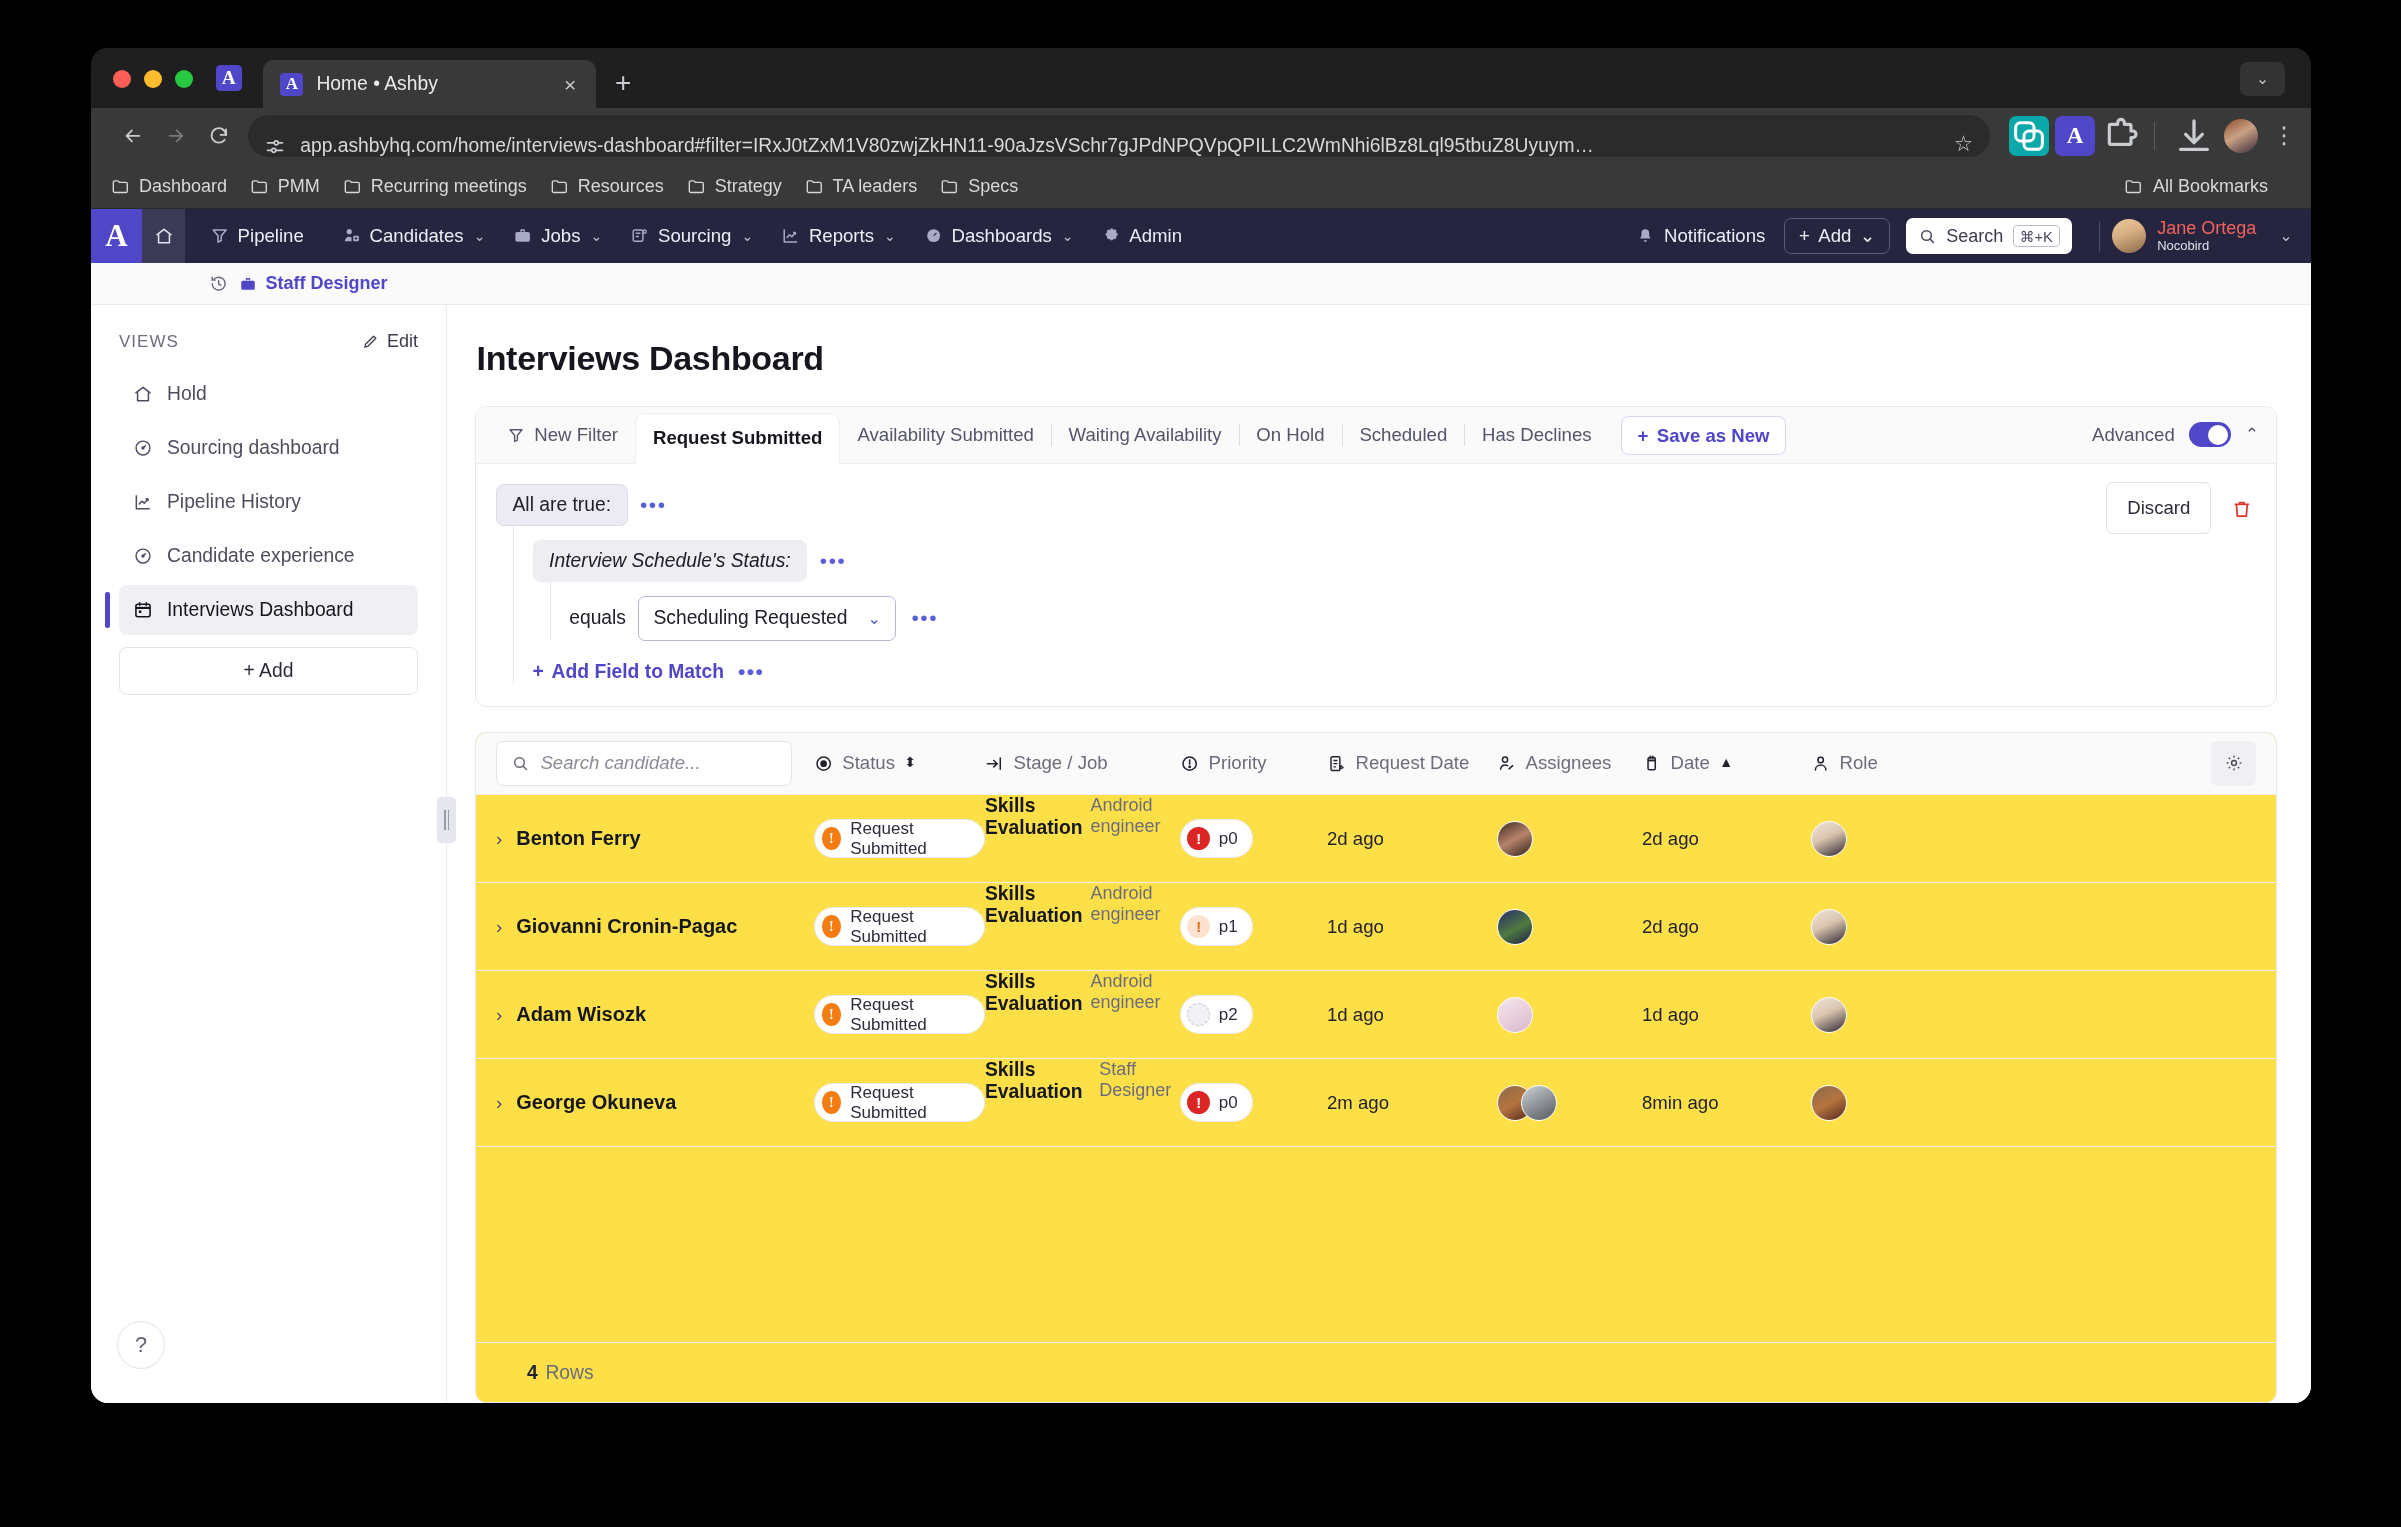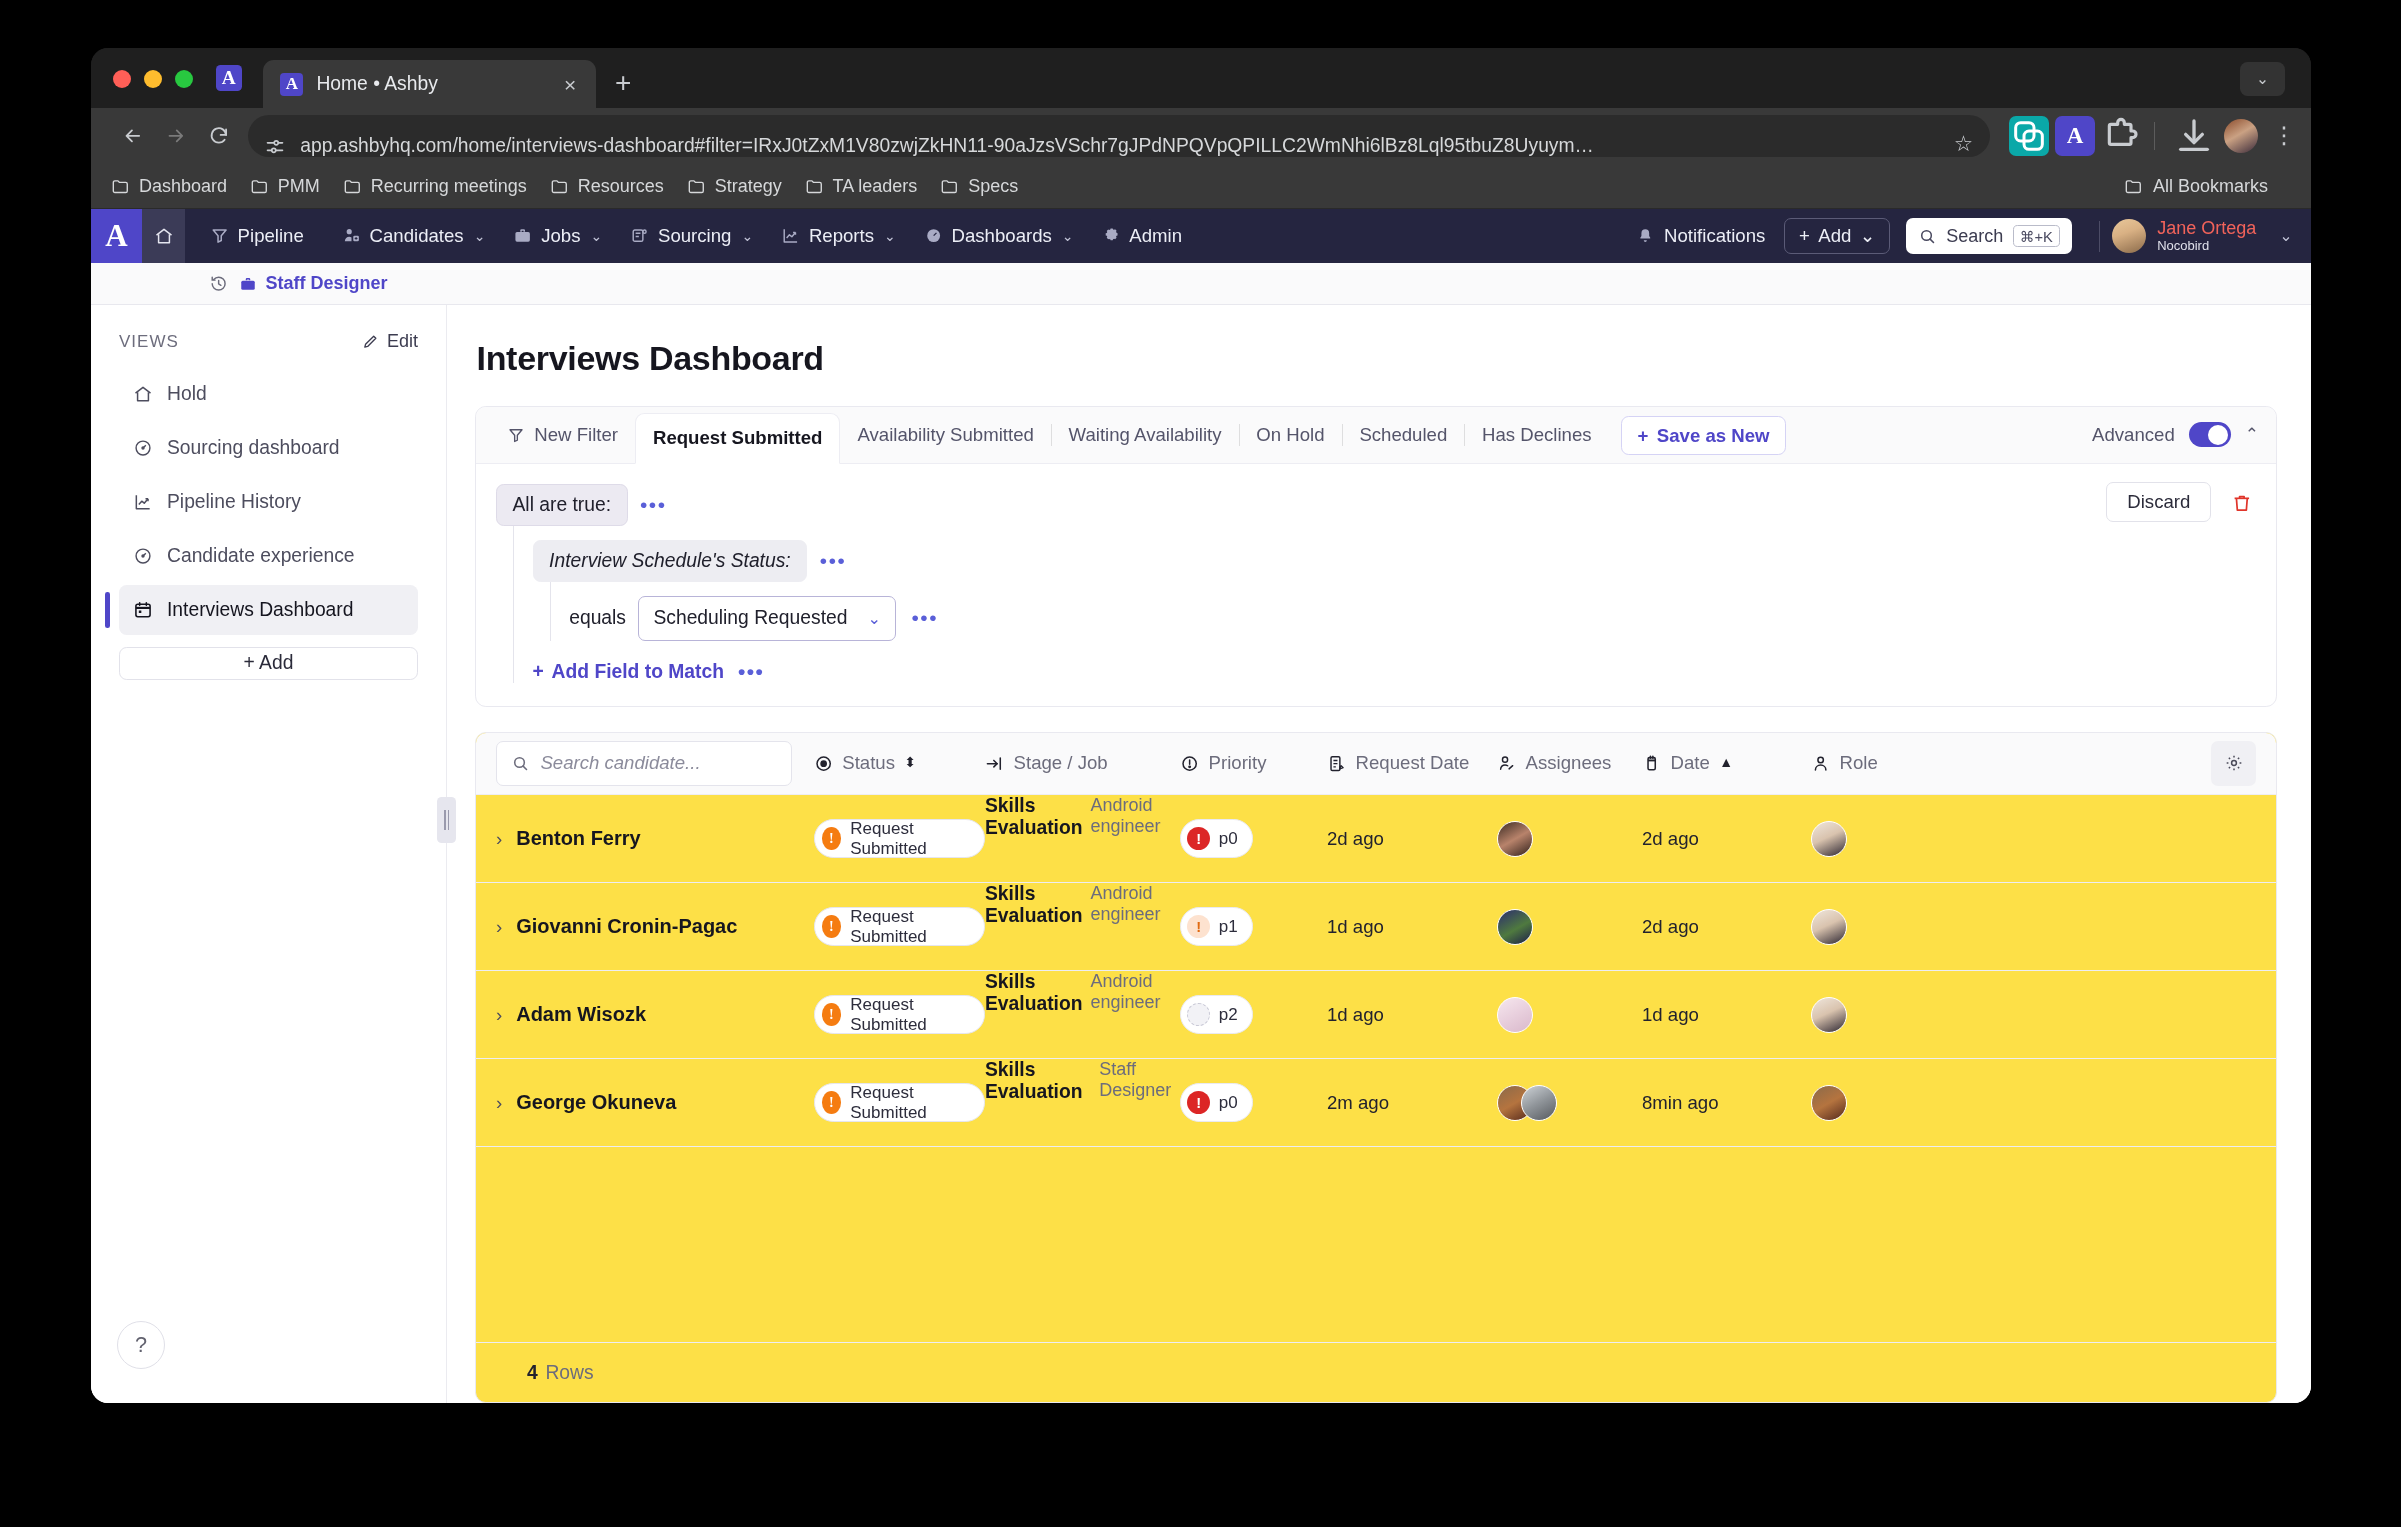--- a/index.html
+++ b/index.html
@@ -179,21 +179,21 @@
   }
   .sbitem .ico { display:flex; color:#4d4d5e; }
   .sbitem .ico svg { width:20px; height:20px; }
   .sbitem.active { background:#f0f0f4; color:#15151f; font-weight:400; }
   .sbitem.active .ico { color:#15151f; }
   .sbitem.active::before {
     content:""; position:absolute; left:-14px; top:7px;
     width:4.6px; height:36px; border-radius:2.3px; background:#4f46c8;
   }
   .addview {
-    margin-top:12.4px; height:33px; border:1.2px solid #e2e2ea; border-radius:7.7px;
+    margin-top:12.4px; height:48px; border:1.2px solid #e2e2ea; border-radius:7.7px;
     display:flex; align-items:center; justify-content:center; gap:7.7px;
     font-size:19.3px; color:#2b2b3a;
   }
   .helpbtn {
     position:absolute; left:26px; bottom:34px;
     width:48px; height:48px; border-radius:50%;
     border:1.2px solid #e0e0e8; color:#62626f;
     display:flex;align-items:center;justify-content:center; font-size:21.7px;
   }
   .draghandle {
@@ -250,21 +250,21 @@
   .select {
     display:flex; align-items:center; gap:20px;
     height:45px; padding:0 14px;
     border:1.2px solid #b8b4d8; border-radius:7px; background:#fff;
     font-size:19.3px; color:#20202c;
   }
   .select .cv { color:#5a5fd8; font-size:16.2px; }
   .addfield { display:flex; align-items:center; gap:7.7px; color:#4f46c8; font-size:19.3px; font-weight:600; padding-top:20px;}
   .filter-actions { position:absolute; right:23px; top:18.6px; display:flex; align-items:center; gap:20px; }
   .discard {
-    border:1.2px solid #e2e2ea; border-radius:7px; height:40px; padding:0 20px;
+    border:1.2px solid #e2e2ea; border-radius:7px; height:52px; padding:0 20px;
     display:flex;align-items:center; font-size:18.6px; color:#2b2b3a; background:#fff;
   }
   .trash { color:#e0352b; display:flex; }
   .trash svg { width:21.7px; height:21.7px; }
 
   
   .tablecard {
     margin-top:25px; border:0.8px solid #e9e9f0; border-radius:10.8px;
     background:#fde047; flex:1; display:flex; flex-direction:column; min-height:0;
   }

